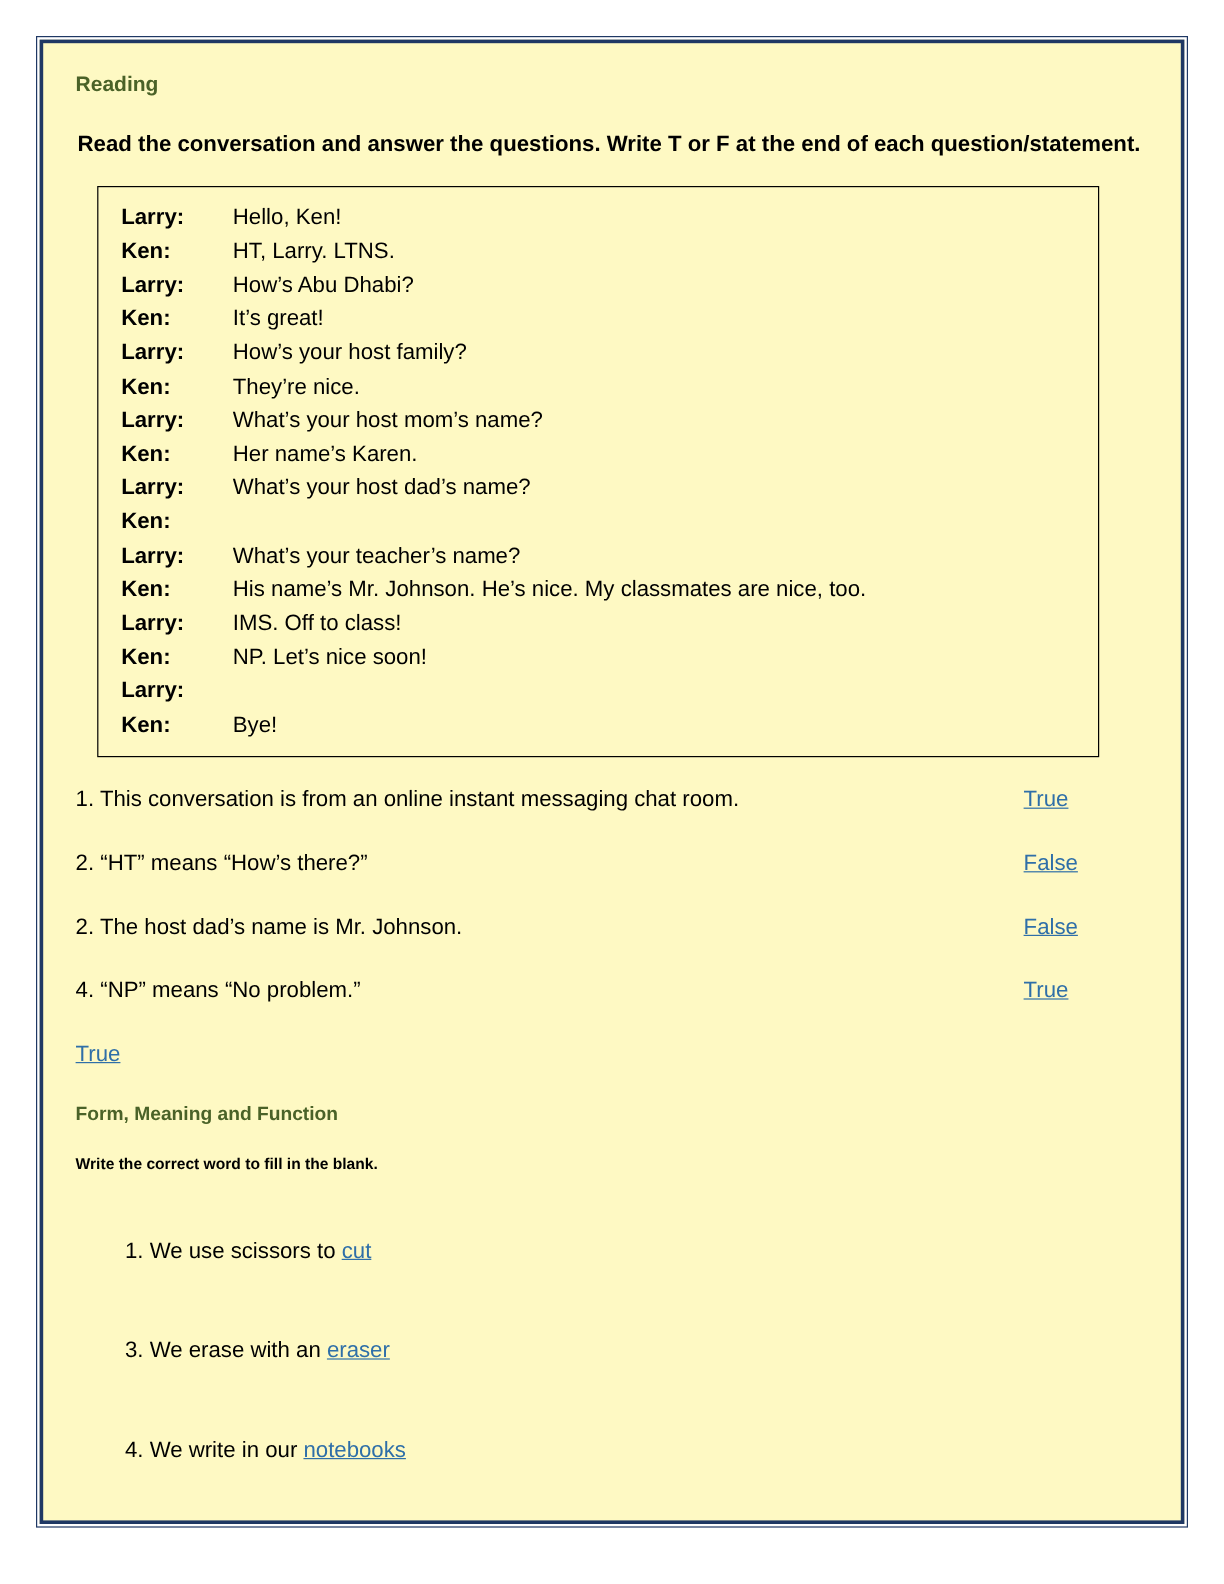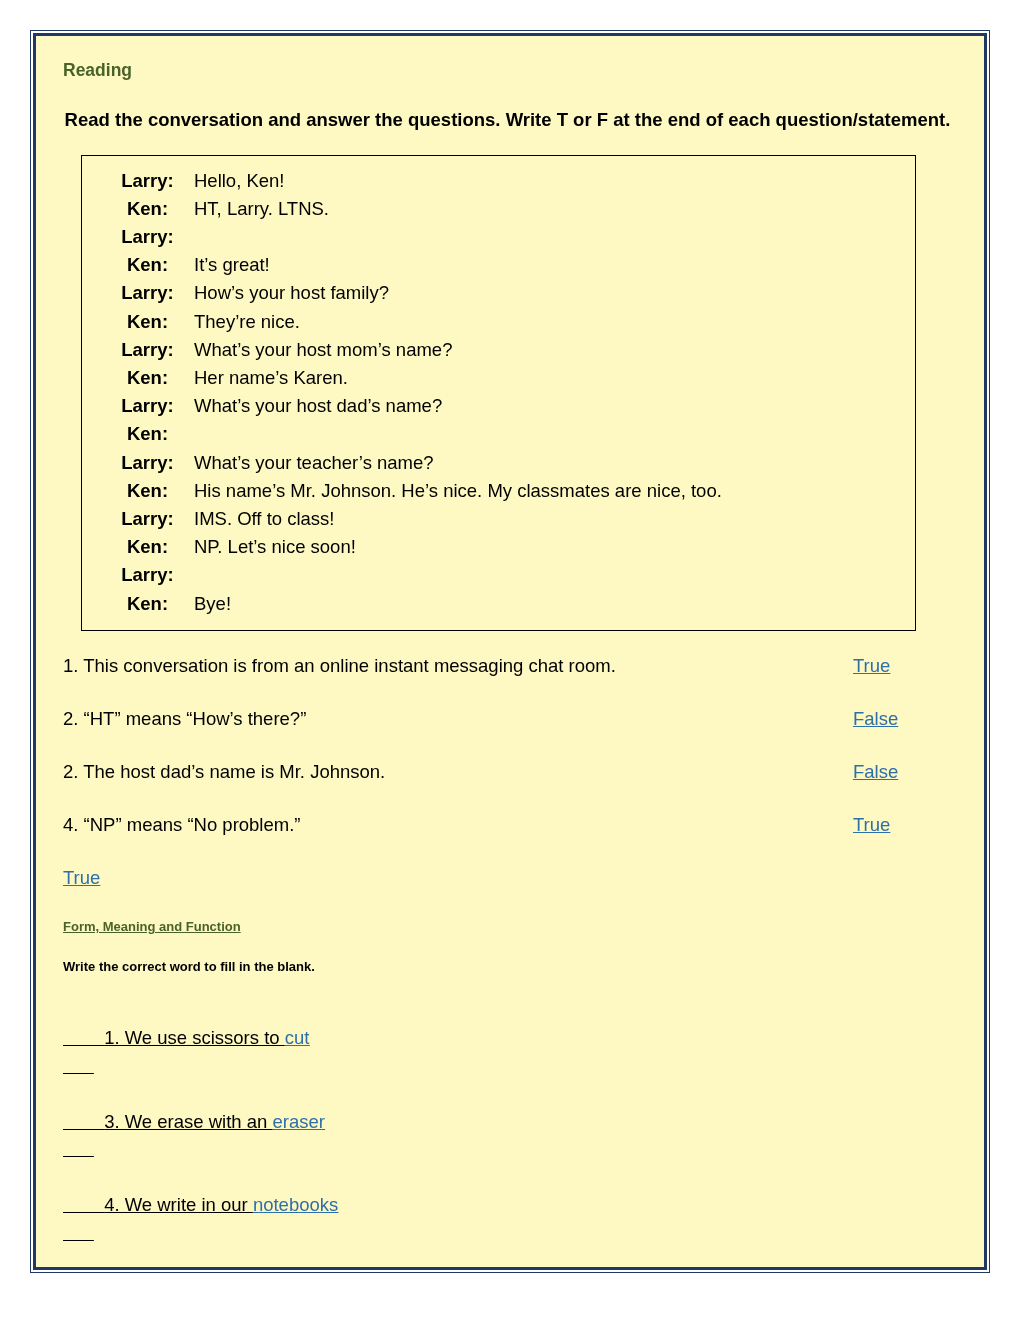--- a/index.html
+++ b/index.html
@@ -54,21 +54,20 @@
   .dialog-row {
     display: flex;
     font-size: 18.5px;
     line-height: 1.525;
     padding-left: 19px;
   }
   .speaker {
     font-weight: bold;
     width: 93px;
     flex: 0 0 93px;
-    text-align: center;
   }
   .utterance {
     flex: 1 1 auto;
   }
   .tf-list {
     margin: 23px 0 0 0;
   }
   .tf-item {
     display: flex;
     align-items: center;
@@ -80,38 +79,36 @@
     flex: 0 0 790px;
     width: 790px;
   }
   .tf-answer {
     color: #2f6fa8;
     text-decoration: underline;
   }
   .section-heading-2 {
     color: #4a6228;
     font-weight: bold;
-    font-size: 13px;
+    font-size: 16px;
     margin: 0 0 0 0;
     line-height: 1.2;
-    text-decoration: underline;
   }
   .instruction-2 {
     font-weight: bold;
     font-size: 13px;
     margin: 24px 0 0 0;
   }
   .fill-list {
     margin: 23px 0 0 0;
     font-size: 18.5px;
     line-height: 1.5;
   }
   .fill-item {
     white-space: pre-wrap;
-    text-decoration: underline;
   }
   .fill-answer {
     color: #2f6fa8;
     text-decoration: underline;
   }
 </style>
 </head>
 <body>
 
 <div class="page">
@@ -125,20 +122,21 @@
       <div class="dialog-row">
         <span class="speaker">Larry:</span>
         <span class="utterance">Hello, Ken!</span>
       </div>
       <div class="dialog-row">
         <span class="speaker">Ken:</span>
         <span class="utterance">HT, Larry. LTNS.</span>
       </div>
       <div class="dialog-row">
         <span class="speaker">Larry:</span>
+        <span class="utterance">How’s Abu Dhabi?</span>
       </div>
       <div class="dialog-row">
         <span class="speaker">Ken:</span>
         <span class="utterance">It’s great!</span>
       </div>
       <div class="dialog-row">
         <span class="speaker">Larry:</span>
         <span class="utterance">How’s your host family?</span>
       </div>
       <div class="dialog-row">

